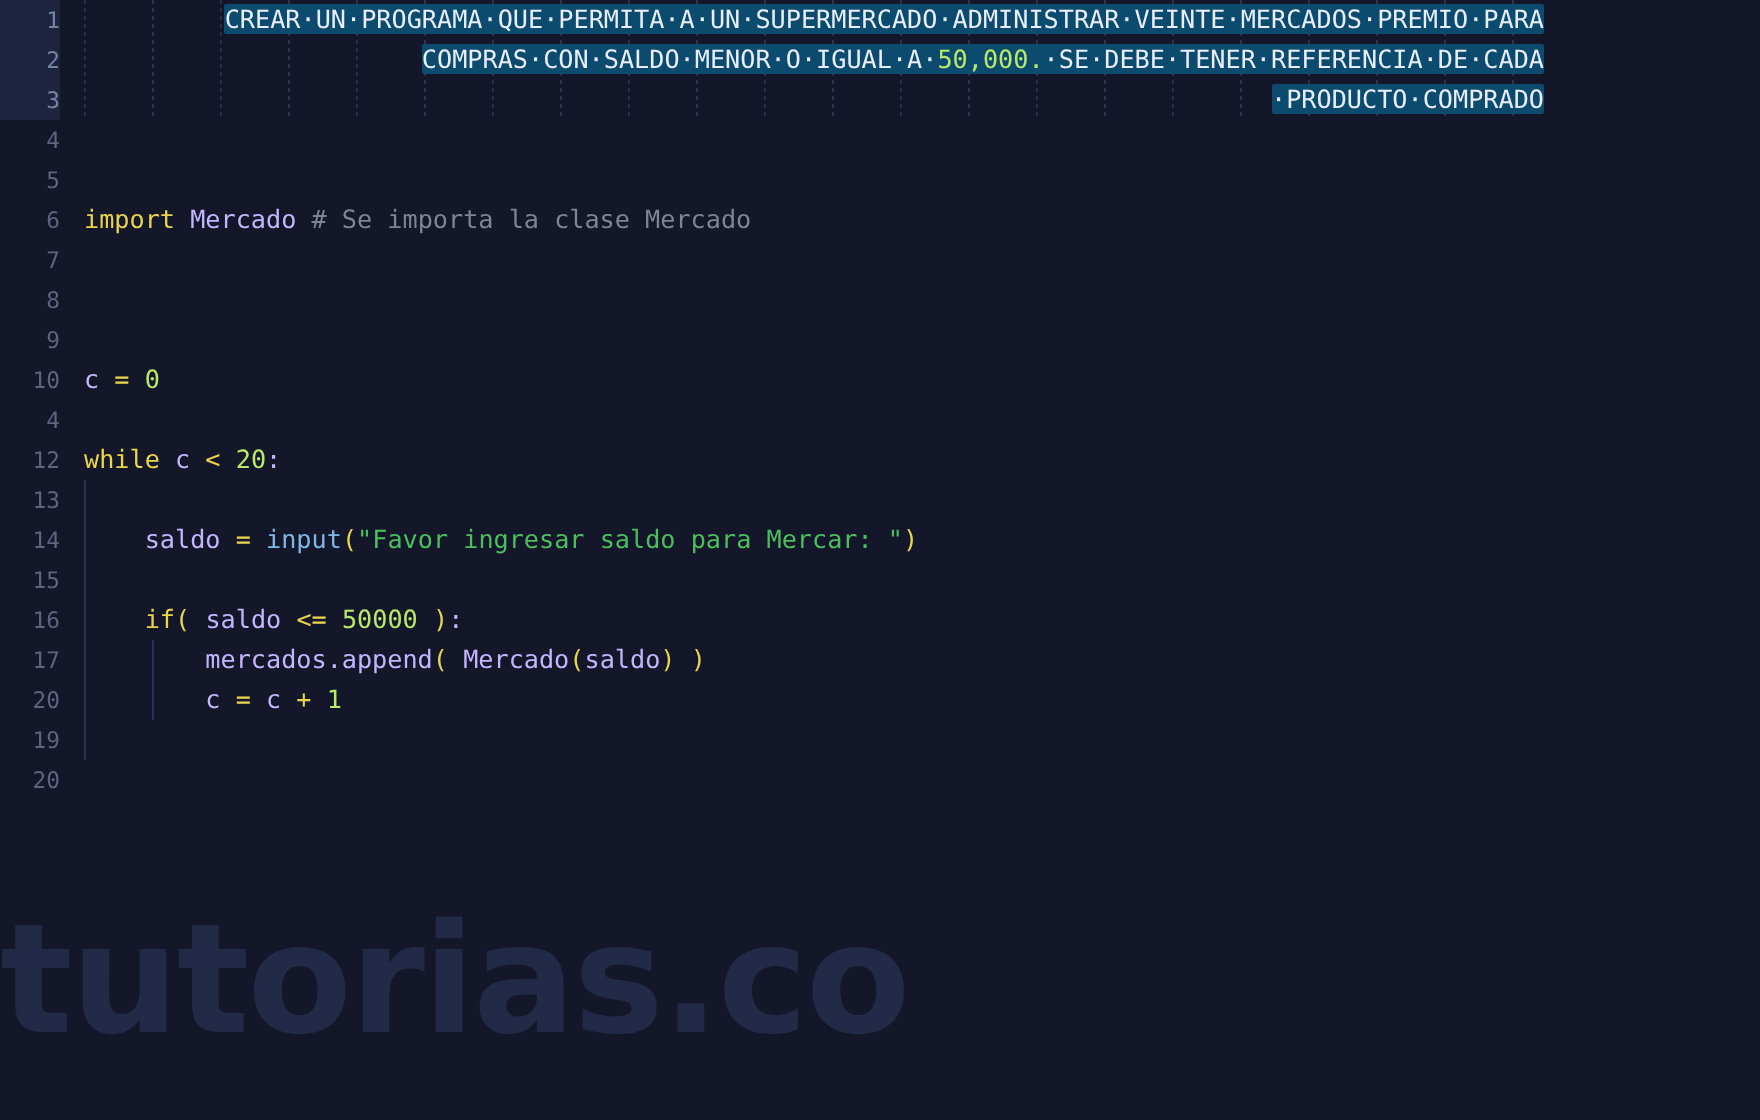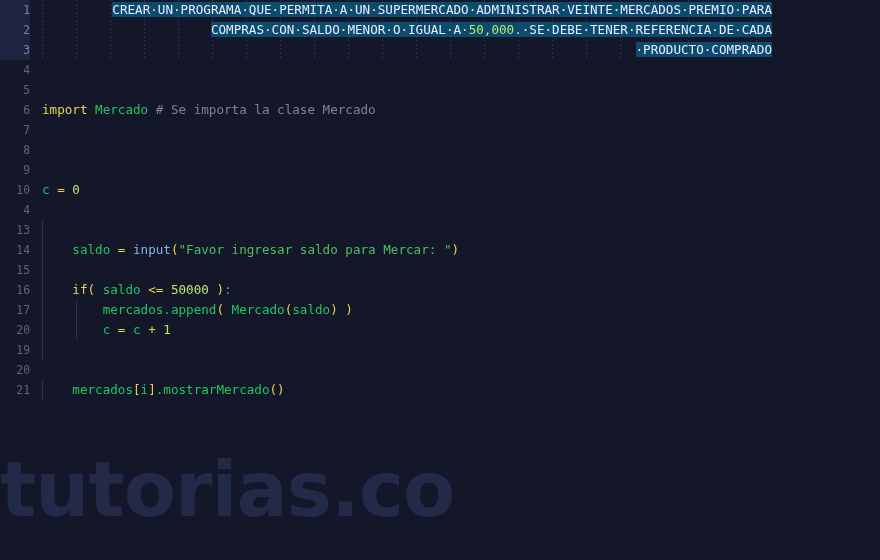--- a/index.html
+++ b/index.html
@@ -121,45 +121,45 @@
   }
   .sel .num { color: #b9e86a; }
 
   
   .kw      { color: #e8d44d; }            
   .cmt     { color: #7c8591; }            
   .num     { color: #b9e86a; }            
   .str     { color: #4bbf5e; }            
   .fn      { color: #7fb8e8; }            
   .op      { color: #e8d44d; }            
-  .plain   { color: #22c55e; }            
+  .plain   { color: #c4b5fd; }            
 </style>
 </head>
 <body>
 
 <div id="editor">
 
   <div id="watermark">tutorias.co</div>
 
   <div id="code-surface">
       <div class="line sel-line"><div class="gutter">1</div><div class="guides"><i style="left: 0px;"></i><i style="left: 34px;"></i><i style="left: 68px;"></i><i style="left: 102px;"></i><i style="left: 136px;"></i><i style="left: 170px;"></i><i style="left: 204px;"></i><i style="left: 238px;"></i><i style="left: 272px;"></i><i style="left: 306px;"></i><i style="left: 340px;"></i><i style="left: 374px;"></i><i style="left: 408px;"></i><i style="left: 442px;"></i><i style="left: 476px;"></i><i style="left: 510px;"></i><i style="left: 544px;"></i><i style="left: 578px;"></i><i style="left: 612px;"></i><i style="left: 646px;"></i><i style="left: 680px;"></i><i style="left: 714px;"></i></div><div class="content" style="left: auto; right: 108px;"><span class="sel"><span class="">CREAR·UN·PROGRAMA·QUE·PERMITA·A·UN·SUPERMERCADO·ADMINISTRAR·VEINTE·MERCADOS·PREMIO·PARA</span></span></div></div>
       <div class="line sel-line"><div class="gutter">2</div><div class="guides"><i style="left: 0px;"></i><i style="left: 34px;"></i><i style="left: 68px;"></i><i style="left: 102px;"></i><i style="left: 136px;"></i><i style="left: 170px;"></i><i style="left: 204px;"></i><i style="left: 238px;"></i><i style="left: 272px;"></i><i style="left: 306px;"></i><i style="left: 340px;"></i><i style="left: 374px;"></i><i style="left: 408px;"></i><i style="left: 442px;"></i><i style="left: 476px;"></i><i style="left: 510px;"></i><i style="left: 544px;"></i><i style="left: 578px;"></i><i style="left: 612px;"></i><i style="left: 646px;"></i><i style="left: 680px;"></i><i style="left: 714px;"></i></div><div class="content" style="left: auto; right: 108px;"><span class="sel"><span class="">COMPRAS·CON·SALDO·MENOR·O·IGUAL·A·</span><span class="num">50,000.</span><span class="">·SE·DEBE·TENER·REFERENCIA·DE·CADA</span></span></div></div>
       <div class="line sel-line"><div class="gutter">3</div><div class="guides"><i style="left: 0px;"></i><i style="left: 34px;"></i><i style="left: 68px;"></i><i style="left: 102px;"></i><i style="left: 136px;"></i><i style="left: 170px;"></i><i style="left: 204px;"></i><i style="left: 238px;"></i><i style="left: 272px;"></i><i style="left: 306px;"></i><i style="left: 340px;"></i><i style="left: 374px;"></i><i style="left: 408px;"></i><i style="left: 442px;"></i><i style="left: 476px;"></i><i style="left: 510px;"></i><i style="left: 544px;"></i><i style="left: 578px;"></i><i style="left: 612px;"></i><i style="left: 646px;"></i><i style="left: 680px;"></i><i style="left: 714px;"></i></div><div class="content" style="left: auto; right: 108px;"><span class="sel"><span class="">·PRODUCTO·COMPRADO</span></span></div></div>
       <div class="line"><div class="gutter">4</div><div class="content"></div></div>
       <div class="line"><div class="gutter">5</div><div class="content"></div></div>
       <div class="line"><div class="gutter">6</div><div class="content"><span class="kw">import</span><span class="plain"> Mercado </span><span class="cmt"># Se importa la clase Mercado</span></div></div>
       <div class="line"><div class="gutter">7</div><div class="content"></div></div>
       <div class="line"><div class="gutter">8</div></div>
       <div class="line"><div class="gutter">9</div><div class="content"></div></div>
       <div class="line"><div class="gutter">10</div><div class="content"><span class="plain">c </span><span class="op">=</span><span class="plain"> </span><span class="num">0</span></div></div>
       <div class="line"><div class="gutter">4</div><div class="content"></div></div>
+      <div class="line"><div class="gutter">12</div><div class="content"><span class="kw">while</span><span class="plain"> c </span><span class="op">&lt;</span><span class="plain"> </span><span class="num">20</span><span class="plain">:</span></div></div>
       <div class="line"><div class="gutter">13</div><div class="iguide" style="left: 42px;"></div><div class="content"></div></div>
       <div class="line"><div class="gutter">14</div><div class="iguide" style="left: 42px;"></div><div class="content"><span class="plain">    saldo </span><span class="op">=</span><span class="plain"> </span><span class="fn">input</span><span class="op">(</span><span class="str">"Favor ingresar saldo para Mercar: "</span><span class="op">)</span></div></div>
       <div class="line"><div class="gutter">15</div><div class="iguide" style="left: 42px;"></div><div class="content"></div></div>
       <div class="line"><div class="gutter">16</div><div class="iguide" style="left: 42px;"></div><div class="content"><span class="plain">    </span><span class="kw">if</span><span class="op">(</span><span class="plain"> saldo </span><span class="op">&lt;=</span><span class="plain"> </span><span class="num">50000</span><span class="plain"> </span><span class="op">)</span><span class="plain">:</span></div></div>
       <div class="line"><div class="gutter">17</div><div class="iguide" style="left: 42px;"></div><div class="iguide" style="left: 76px;"></div><div class="content"><span class="plain">        mercados.append</span><span class="op">(</span><span class="plain"> Mercado</span><span class="op">(</span><span class="plain">saldo</span><span class="op">)</span><span class="plain"> </span><span class="op">)</span></div></div>
       <div class="line"><div class="gutter">20</div><div class="iguide" style="left: 42px;"></div><div class="iguide" style="left: 76px;"></div><div class="content"><span class="plain">        c </span><span class="op">=</span><span class="plain"> c </span><span class="op">+</span><span class="plain"> </span><span class="num">1</span></div></div>
       <div class="line"><div class="gutter">19</div><div class="iguide" style="left: 42px;"></div><div class="content"></div></div>
       <div class="line"><div class="gutter">20</div></div>
-      <div class="line"><div class="gutter">21</div><div class="iguide" style="left: 42px;"></div><div class="content"><span class="plain">    mercados</span><span class="op">[</span><span class="plain">i</span><span class="op">]</span><span class="plain">.mostrarMercado</span><span class="op">(</span><span class="op">)</span></div></div>
     </div>
 
 </div>
 
 </body></html>

